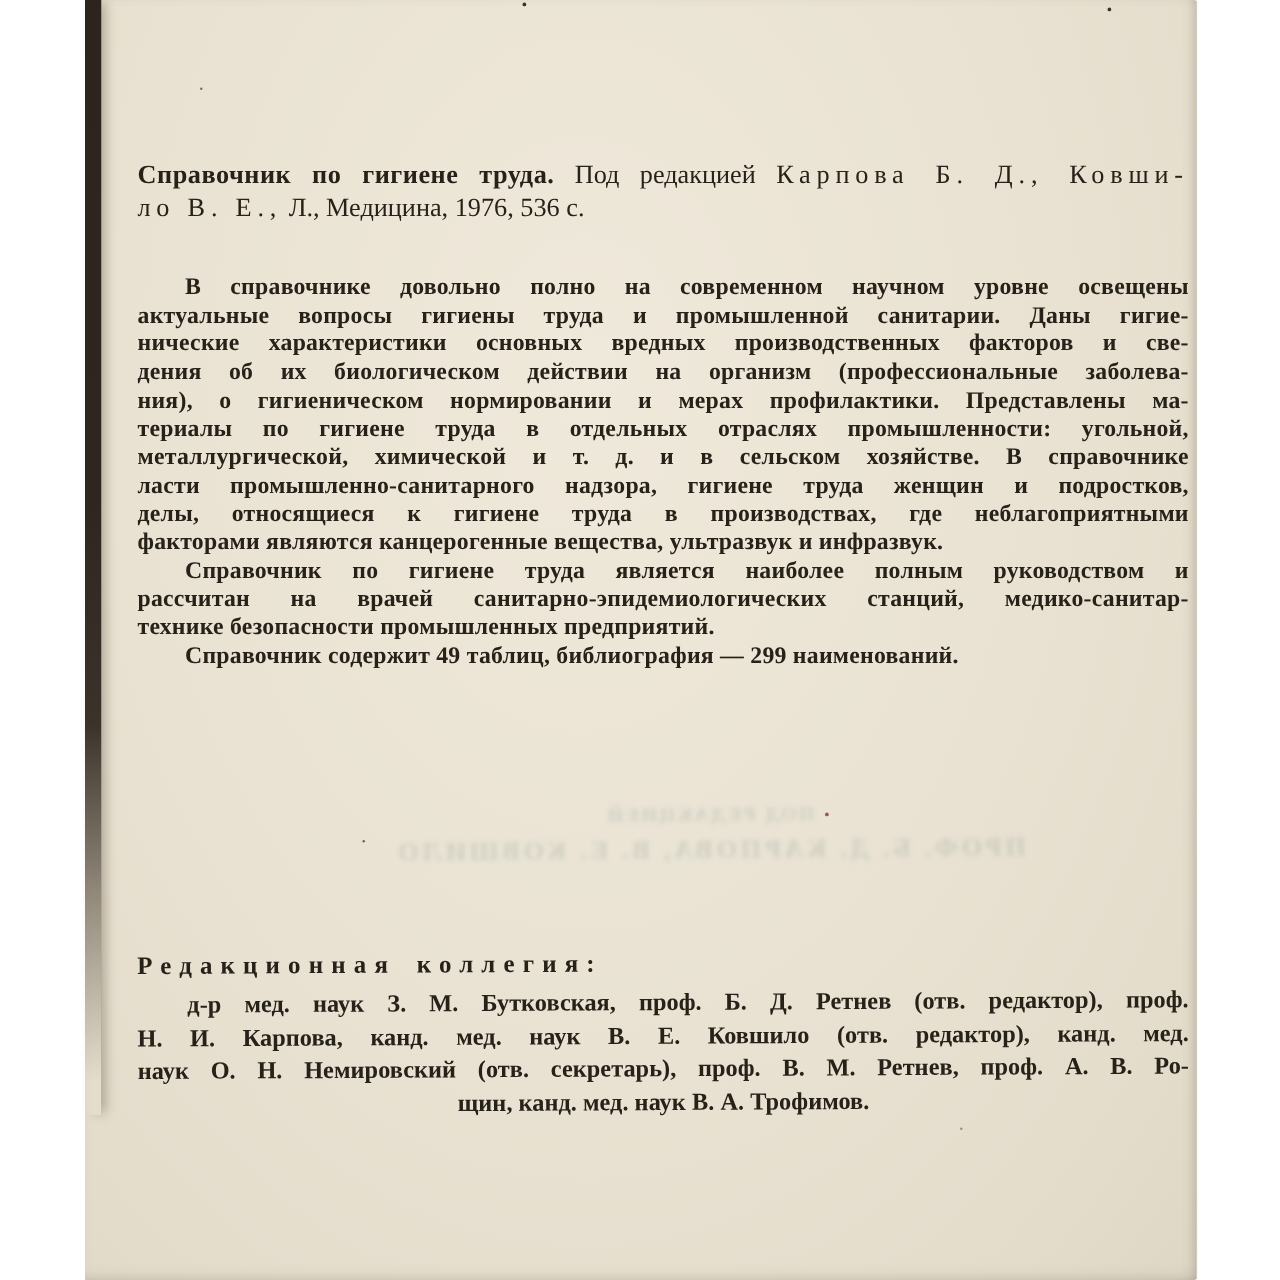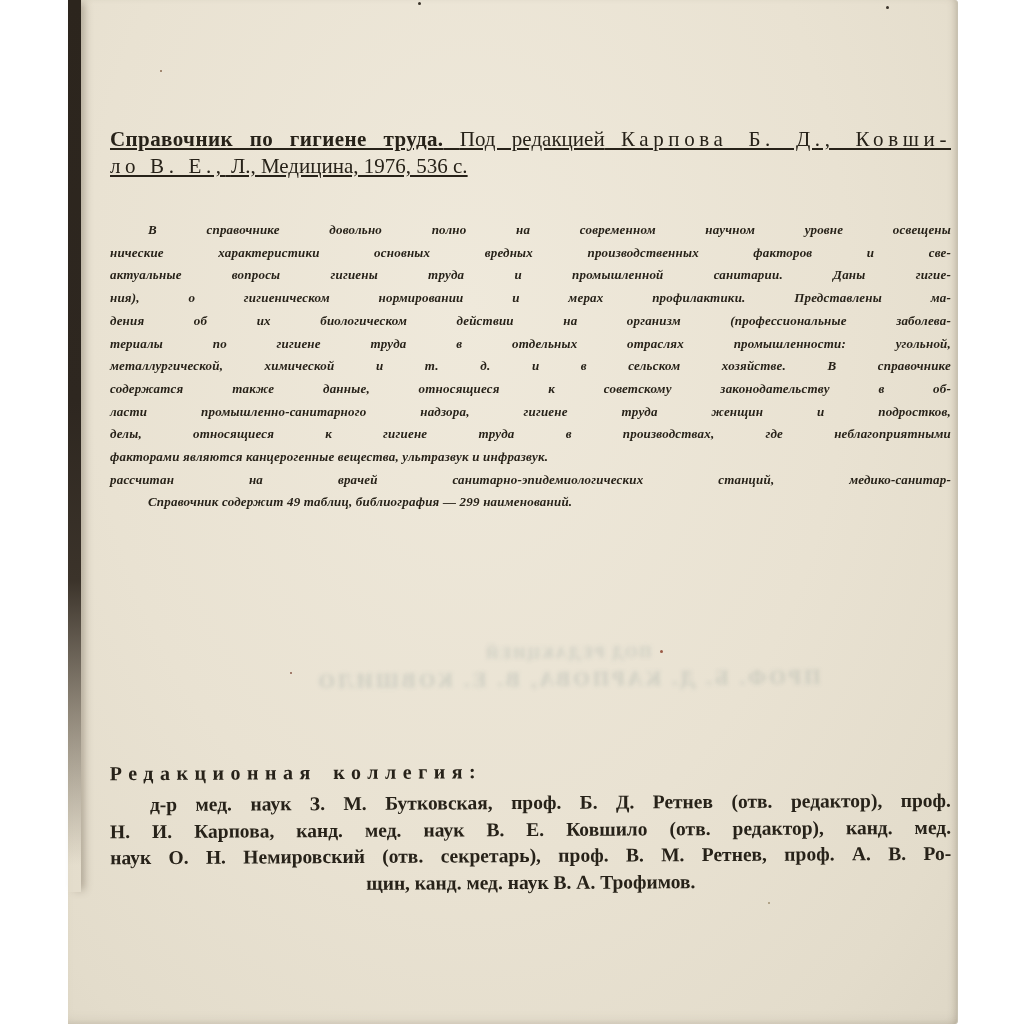--- a/index.html
+++ b/index.html
@@ -24,29 +24,29 @@
   }
   .gutter{
     position:absolute;left:0;top:0;width:13px;height:892px;
     background:linear-gradient(to bottom,
       #2c251d 0%, var(--gutter) 45%, #3b332a 65%,
       rgba(74,64,52,.55) 80%, rgba(110,98,80,0) 97%);
     box-shadow:5px 0 9px -2px rgba(96,82,64,.45);
   }
   .citation{
     position:absolute;top:126px;left:42px;width:841px;
-    font-size:21px;line-height:27px;color:var(--ink);text-decoration:underline;
+    font-size:21px;line-height:27px;color:var(--ink);
   }
   .c-line1{text-align:justify;text-align-last:justify;}
   .title-bold{font-weight:bold;letter-spacing:.02em;}
   .spaced{letter-spacing:.22em;}
   .annotation{
     position:absolute;top:219px;left:42px;width:841px;
-    font-size:13px;line-height:22.7px;font-weight:bold;
-    color:var(--ink);letter-spacing:.2px;font-style:italic;
+    font-size:19px;line-height:22.7px;font-weight:bold;
+    color:var(--ink);letter-spacing:.2px;
   }
   .bline{min-height:22.7px;}
   .bline.just{text-align:justify;text-align-last:justify;}
   .bline.ind{text-indent:38px;}
   .ghost{
     position:absolute;top:644px;left:150px;width:700px;text-align:center;
     transform:scaleX(-1) rotate(.5deg);
     filter:blur(2.2px);
     color:rgba(58,96,100,.17);
     font-weight:bold;
@@ -81,31 +81,32 @@
       <span class="spaced">Карпова Б. Д., Ковши-</span>
     </div>
     <div class="c-line2">
       <span class="spaced">ло В. Е.,</span>
       <span>Л., Медицина, 1976, 536 с.</span>
     </div>
   </div>
 
   <div class="annotation">
       <div class="bline just ind">В справочнике довольно полно на современном научном уровне освещены</div>
+      <div class="bline just">актуальные вопросы гигиены труда и промышленной санитарии. Даны гигие-</div>
       <div class="bline just">нические характеристики основных вредных производственных факторов и све-</div>
-      <div class="bline just">актуальные вопросы гигиены труда и промышленной санитарии. Даны гигие-</div>
+      <div class="bline just">дения об их биологическом действии на организм (профессиональные заболева-</div>
       <div class="bline just">ния), о гигиеническом нормировании и мерах профилактики. Представлены ма-</div>
-      <div class="bline just">дения об их биологическом действии на организм (профессиональные заболева-</div>
       <div class="bline just">териалы по гигиене труда в отдельных отраслях промышленности: угольной,</div>
       <div class="bline just">металлургической, химической и т. д. и в сельском хозяйстве. В справочнике</div>
-      <div class="bline just">содержатся также данные, относящиеся к советскому законодательству в об-</div>
       <div class="bline just">ласти промышленно-санитарного надзора, гигиене труда женщин и подростков,</div>
       <div class="bline just">делы, относящиеся к гигиене труда в производствах, где неблагоприятными</div>
       <div class="bline">факторами являются канцерогенные вещества, ультразвук и инфразвук.</div>
+      <div class="bline just ind">Справочник по гигиене труда является наиболее полным руководством и</div>
       <div class="bline just">рассчитан на врачей санитарно-эпидемиологических станций, медико-санитар-</div>
+      <div class="bline">технике безопасности промышленных предприятий.</div>
       <div class="bline ind">Справочник содержит 49 таблиц, библиография — 299 наименований.</div>
     </div>
 
   <div class="ghost">
     <div class="g1">ПОД РЕДАКЦИЕЙ</div>
     <div class="g2">ПРОФ. Б. Д. КАРПОВА, В. Е. КОВШИЛО</div>
   </div>
 
   <div class="editorial">
     <div class="ed-heading">Редакционная коллегия:</div>

